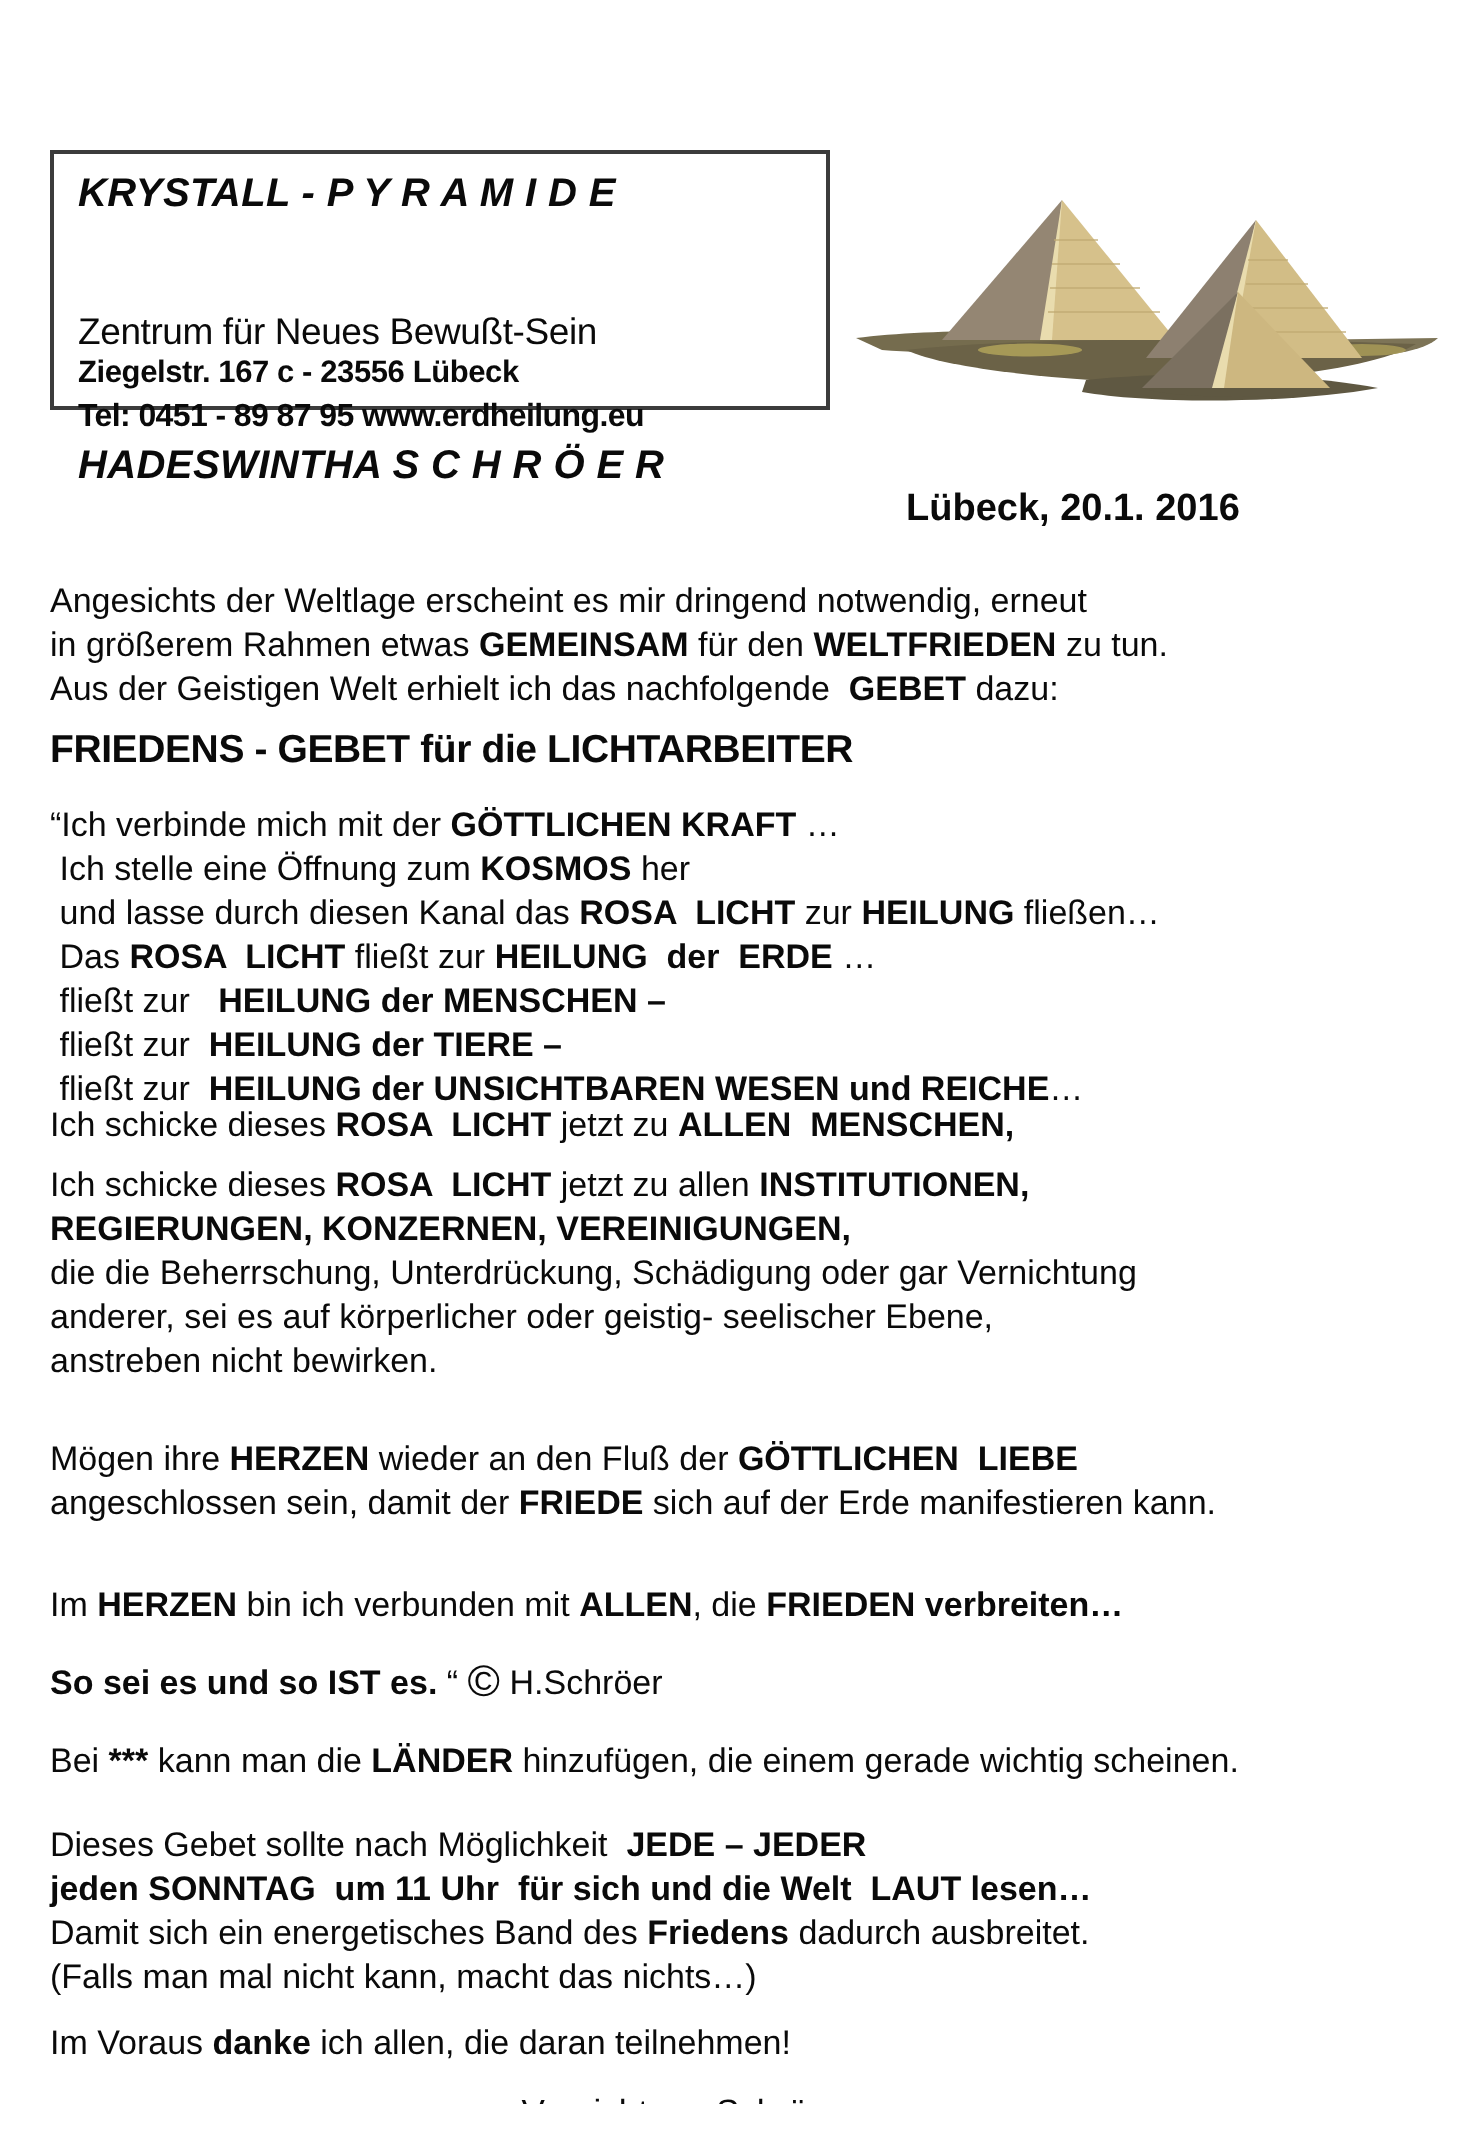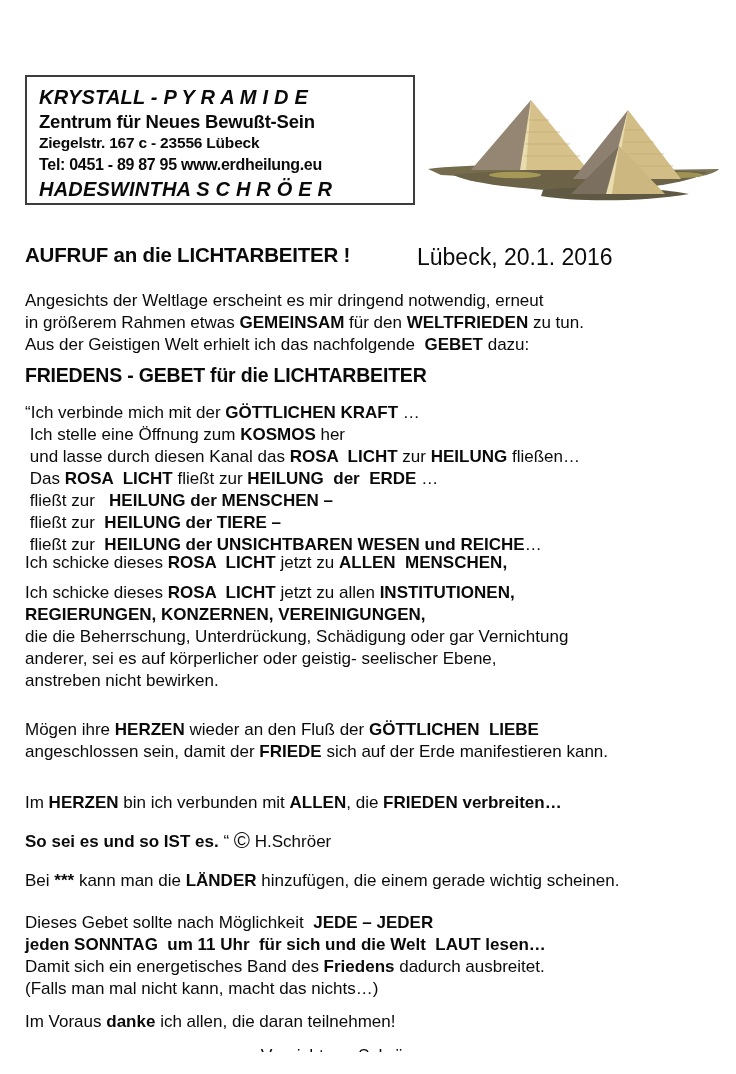--- a/index.html
+++ b/index.html
@@ -7,30 +7,30 @@
     position:relative;width:736px;height:1052px;background:#ffffff;overflow:hidden;
     font-family:"Liberation Sans","DejaVu Sans",sans-serif;color:#0a0a0a;
   }
   
   .hdr-box{
     position:absolute;left:25px;top:75px;width:390px;height:130px;
     border:2px solid #3c3c3c;box-sizing:border-box;padding:8px 12px 6px 12px;
     background:#fff;white-space:nowrap;
   }
   .hdr-l1{font-size:20px;font-weight:bold;font-style:italic;line-height:25px;letter-spacing:.2px;}
-  .hdr-l2{font-size:18.5px;font-weight:bold;line-height:23px;letter-spacing:-.2px;}
+  .hdr-l2{font-size:18.5px;font-weight:normal;line-height:23px;letter-spacing:-.2px;margin-top:44px;}
   .hdr-l3{font-size:15.5px;font-weight:bold;line-height:20px;letter-spacing:-.2px;}
   .hdr-l4{font-size:16px;font-weight:bold;line-height:23px;letter-spacing:-.3px;}
   .hdr-l5{font-size:20px;font-weight:bold;font-style:italic;line-height:27px;letter-spacing:.2px;}
   
   .pyr{position:absolute;left:423px;top:86px;width:300px;height:127px;}
   
   .title-row{position:absolute;left:25px;top:243px;width:700px;height:28px;}
   .doc-title{display:inline-block;font-size:20.5px;font-weight:bold;letter-spacing:-.2px;}
-  .doc-date{position:absolute;left:392px;top:1px;font-size:23px;font-weight:normal;}
+  .doc-date{position:absolute;left:428px;top:1px;font-size:19px;font-weight:bold;}
   
   .doc-body{position:absolute;left:0;top:0;width:736px;height:1074px;}
   .block{position:absolute;left:25px;width:705px;font-size:17px;}
   .tline{line-height:22px;white-space:pre-wrap;}
   .b{font-weight:bold;}
   .sup{font-size:11px;vertical-align:7px;letter-spacing:1px;}
   .big{font-size:22px;vertical-align:-1px;}
   .heading .tline{font-size:19.5px;line-height:24px;letter-spacing:-.2px;}
   .signature{
     position:absolute;left:25px;top:1045px;width:630px;text-align:center;
@@ -80,21 +80,20 @@
 
     <path d="M120,104 C165,99 232,101 266,108 C222,116 152,116 118,110 Z" fill="#5f5842"></path>
 
     <polygon points="196,60 148,108 186,108" fill="#7b7060"></polygon>
     <polygon points="196,60 186,108 242,108" fill="#cdb780"></polygon>
     <polygon points="196,60 183,108 189,108" fill="#e9dcae"></polygon>
     <path d="M148,108 L242,108 C232,114 164,114 148,108 Z" fill="#5f5842"></path>
   </svg>
 
   <div class="title-row">
-    <span class="doc-title">AUFRUF an die LICHTARBEITER !</span>
     <span class="doc-date">Lübeck, 20.1. 2016</span>
   </div>
 
   <div class="doc-body">
       <div class="block" style="top: 290px;">
         <div class="tline"><span>Angesichts der Weltlage erscheint es mir dringend notwendig, erneut</span></div>
         <div class="tline"><span>in größerem Rahmen etwas </span><span class="b">GEMEINSAM</span><span> für den </span><span class="b">WELTFRIEDEN</span><span> zu tun.</span></div>
         <div class="tline"><span>Aus der Geistigen Welt erhielt ich das nachfolgende  </span><span class="b">GEBET</span><span> dazu:</span></div>
       </div>
       <div class="block heading" style="top: 363px;">

